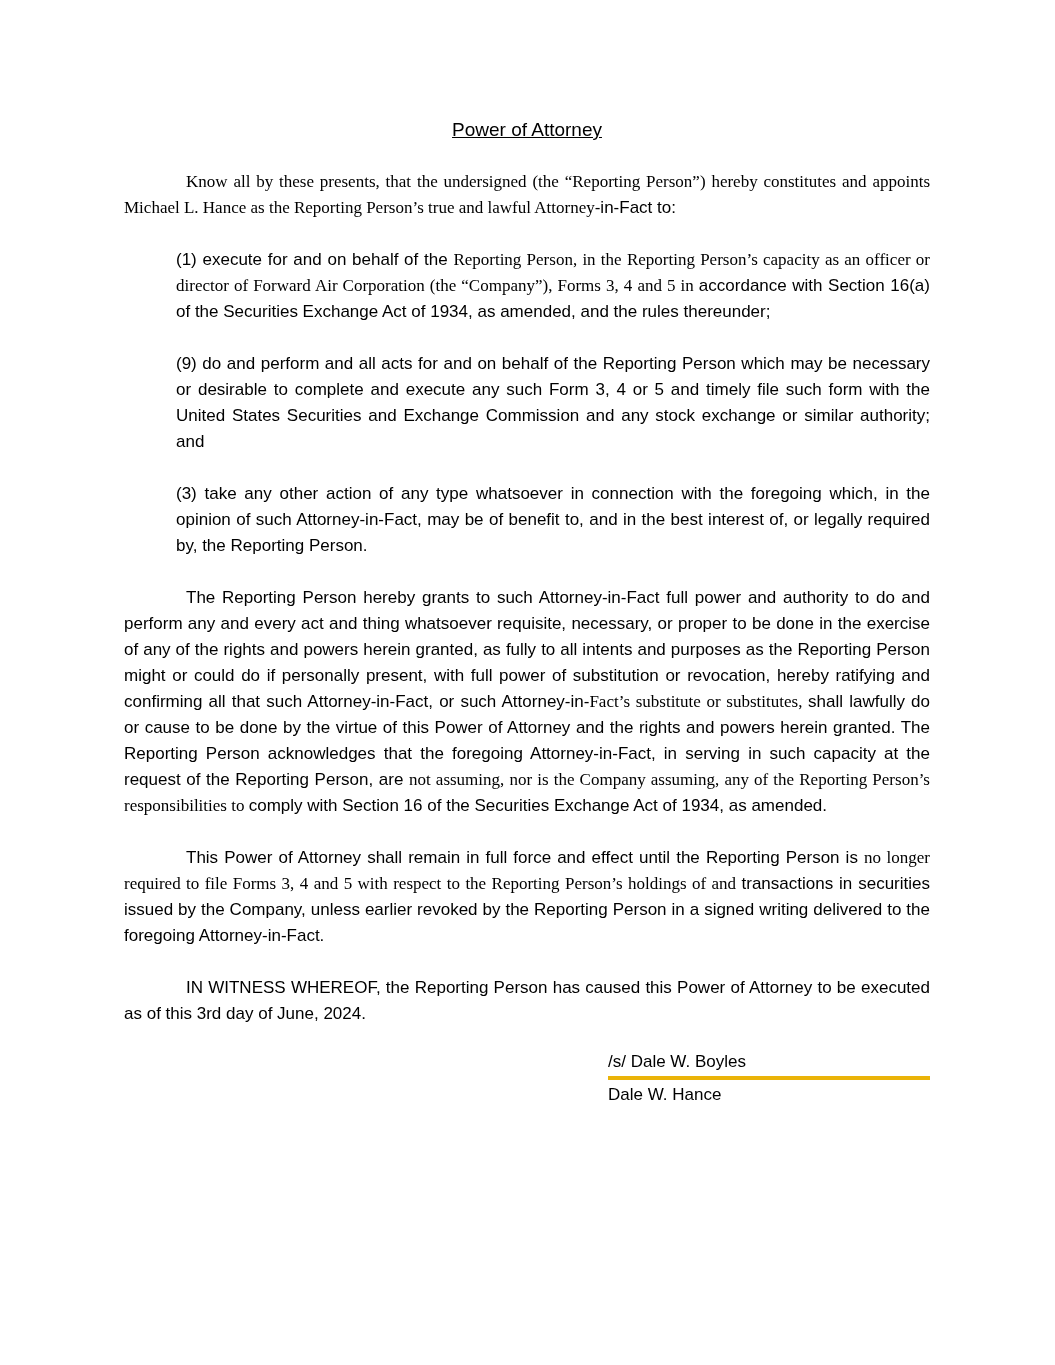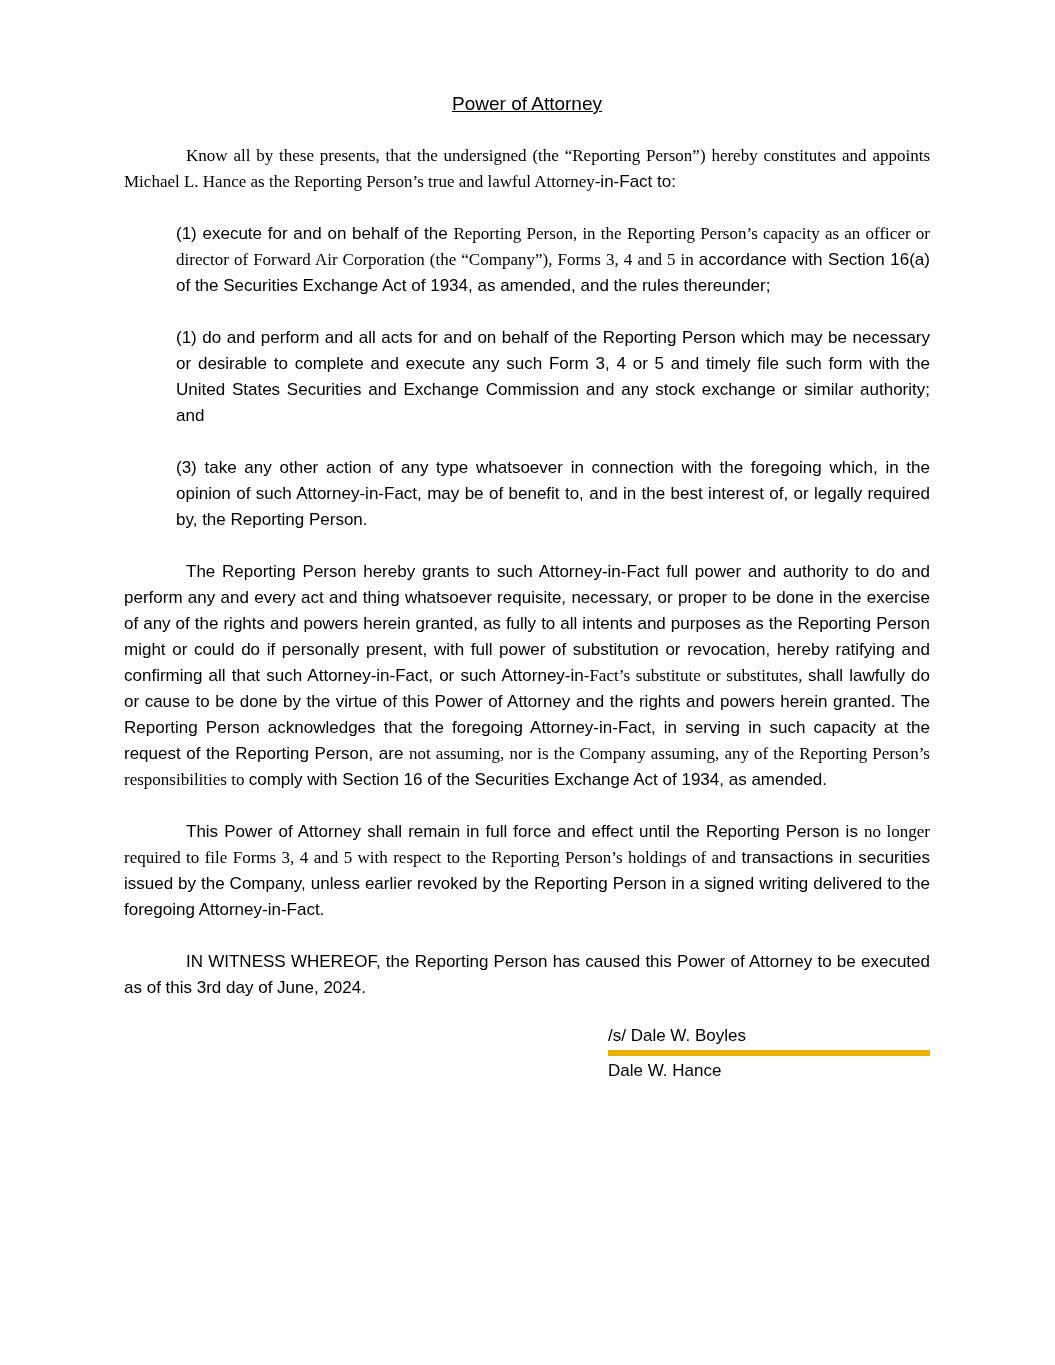--- a/index.html
+++ b/index.html
@@ -7,21 +7,21 @@
     padding: 0;
     background: #ffffff;
   }
   .page {
     position: relative;
     width: 1055px;
     height: 1365px;
     margin: 0 auto;
     background: #ffffff;
     box-sizing: border-box;
-    padding: 92px 125px 0 124px;
+    padding: 118px 125px 0 124px;
     color: #000000;
     font-family: "Liberation Sans", sans-serif;
     font-size: 17px;
     line-height: 26px;
   }
   .doc-title {
     font-family: "Liberation Sans", sans-serif;
     font-size: 19px;
     font-weight: normal;
     text-align: center;
@@ -46,39 +46,39 @@
   .seg-serif {
     font-family: "Liberation Serif", serif;
     font-size: 17px;
   }
   .signature-block {
     margin-left: 484px;
     width: 322px;
     margin-top: -4px;
   }
   .sig-signed {
-    border-bottom: 6px solid #eab308;
+    border-bottom: 4px solid #eab308;
     padding-bottom: 1px;
     white-space: nowrap;
   }
   .sig-name {
     padding-top: 2px;
     white-space: nowrap;
   }
 </style>
 </head>
 <body>
 
 <div class="page">
   <h1 class="doc-title">Power of Attorney</h1>
 
   <div id="doc-body">
       <div class="para indent"><span class="seg-serif">Know all by these presents, that the undersigned (the “Reporting Person”) hereby constitutes and appoints Michael L. Hance as the Reporting Person’s true and lawful Attorney</span><span class="seg-sans">-in-Fact to:</span></div>
       <div class="para list"><span class="seg-sans">(1) execute for and on behalf of the </span><span class="seg-serif">Reporting Person, in the Reporting Person’s capacity as an officer or director of Forward Air Corporation (the “Company”), Forms 3, 4 and 5 in </span><span class="seg-sans">accordance with Section 16(a) of the Securities Exchange Act of 1934, as amended, and the rules thereunder;</span></div>
-      <div class="para list"><span class="seg-sans">(1) do and perform and all acts for and on behalf of the Reporting Person which may be necessary or desirable to complete and execute any such Form 3, 4 or 5 and timely file such form with the United States Securities and Exchange Commission and any stock exchange or similar authority; and</span></div>
+      <div class="para list"><span class="seg-sans">(9) do and perform and all acts for and on behalf of the Reporting Person which may be necessary or desirable to complete and execute any such Form 3, 4 or 5 and timely file such form with the United States Securities and Exchange Commission and any stock exchange or similar authority; and</span></div>
       <div class="para list"><span class="seg-sans">(3) take any other action of any type whatsoever in connection with the foregoing which, in the opinion of such Attorney-in-Fact, may be of benefit to, and in the best interest of, or legally required by, the Reporting Person.</span></div>
       <div class="para indent"><span class="seg-sans">The Reporting Person hereby grants to such Attorney-in-Fact full power and authority to do and perform any and every act and thing whatsoever requisite, necessary, or proper to be done in the exercise of any of the rights and powers herein granted, as fully to all intents and purposes as the Reporting Person might or could do if personally present, with full power of substitution or revocation, hereby ratifying and confirming all that such Attorney-in-Fact, or such Attorney-in-</span><span class="seg-serif">Fact’s substitute or substitutes, </span><span class="seg-sans">shall lawfully do or cause to be done by the virtue of this Power of Attorney and the rights and powers herein granted. The Reporting Person acknowledges that the foregoing Attorney-in-Fact, in serving in such capacity at the request of the Reporting Person, are </span><span class="seg-serif">not assuming, nor is the Company assuming, any of the Reporting Person’s responsibilities to </span><span class="seg-sans">comply with Section 16 of the Securities Exchange Act of 1934, as amended.</span></div>
       <div class="para indent"><span class="seg-sans">This Power of Attorney shall remain in full force and effect until the Reporting Person is </span><span class="seg-serif">no longer required to file Forms 3, 4 and 5 with respect to the Reporting Person’s holdings of and </span><span class="seg-sans">transactions in securities issued by the Company, unless earlier revoked by the Reporting Person in a signed writing delivered to the foregoing Attorney-in-Fact.</span></div>
       <div class="para indent"><span class="seg-sans">IN WITNESS WHEREOF, the Reporting Person has caused this Power of Attorney to be executed as of this 3rd day of June, 2024.</span></div>
     </div>
 
   <div class="signature-block">
     <div class="sig-signed">/s/ Dale W. Boyles</div>
     <div class="sig-name">Dale W. Hance</div>
   </div>

